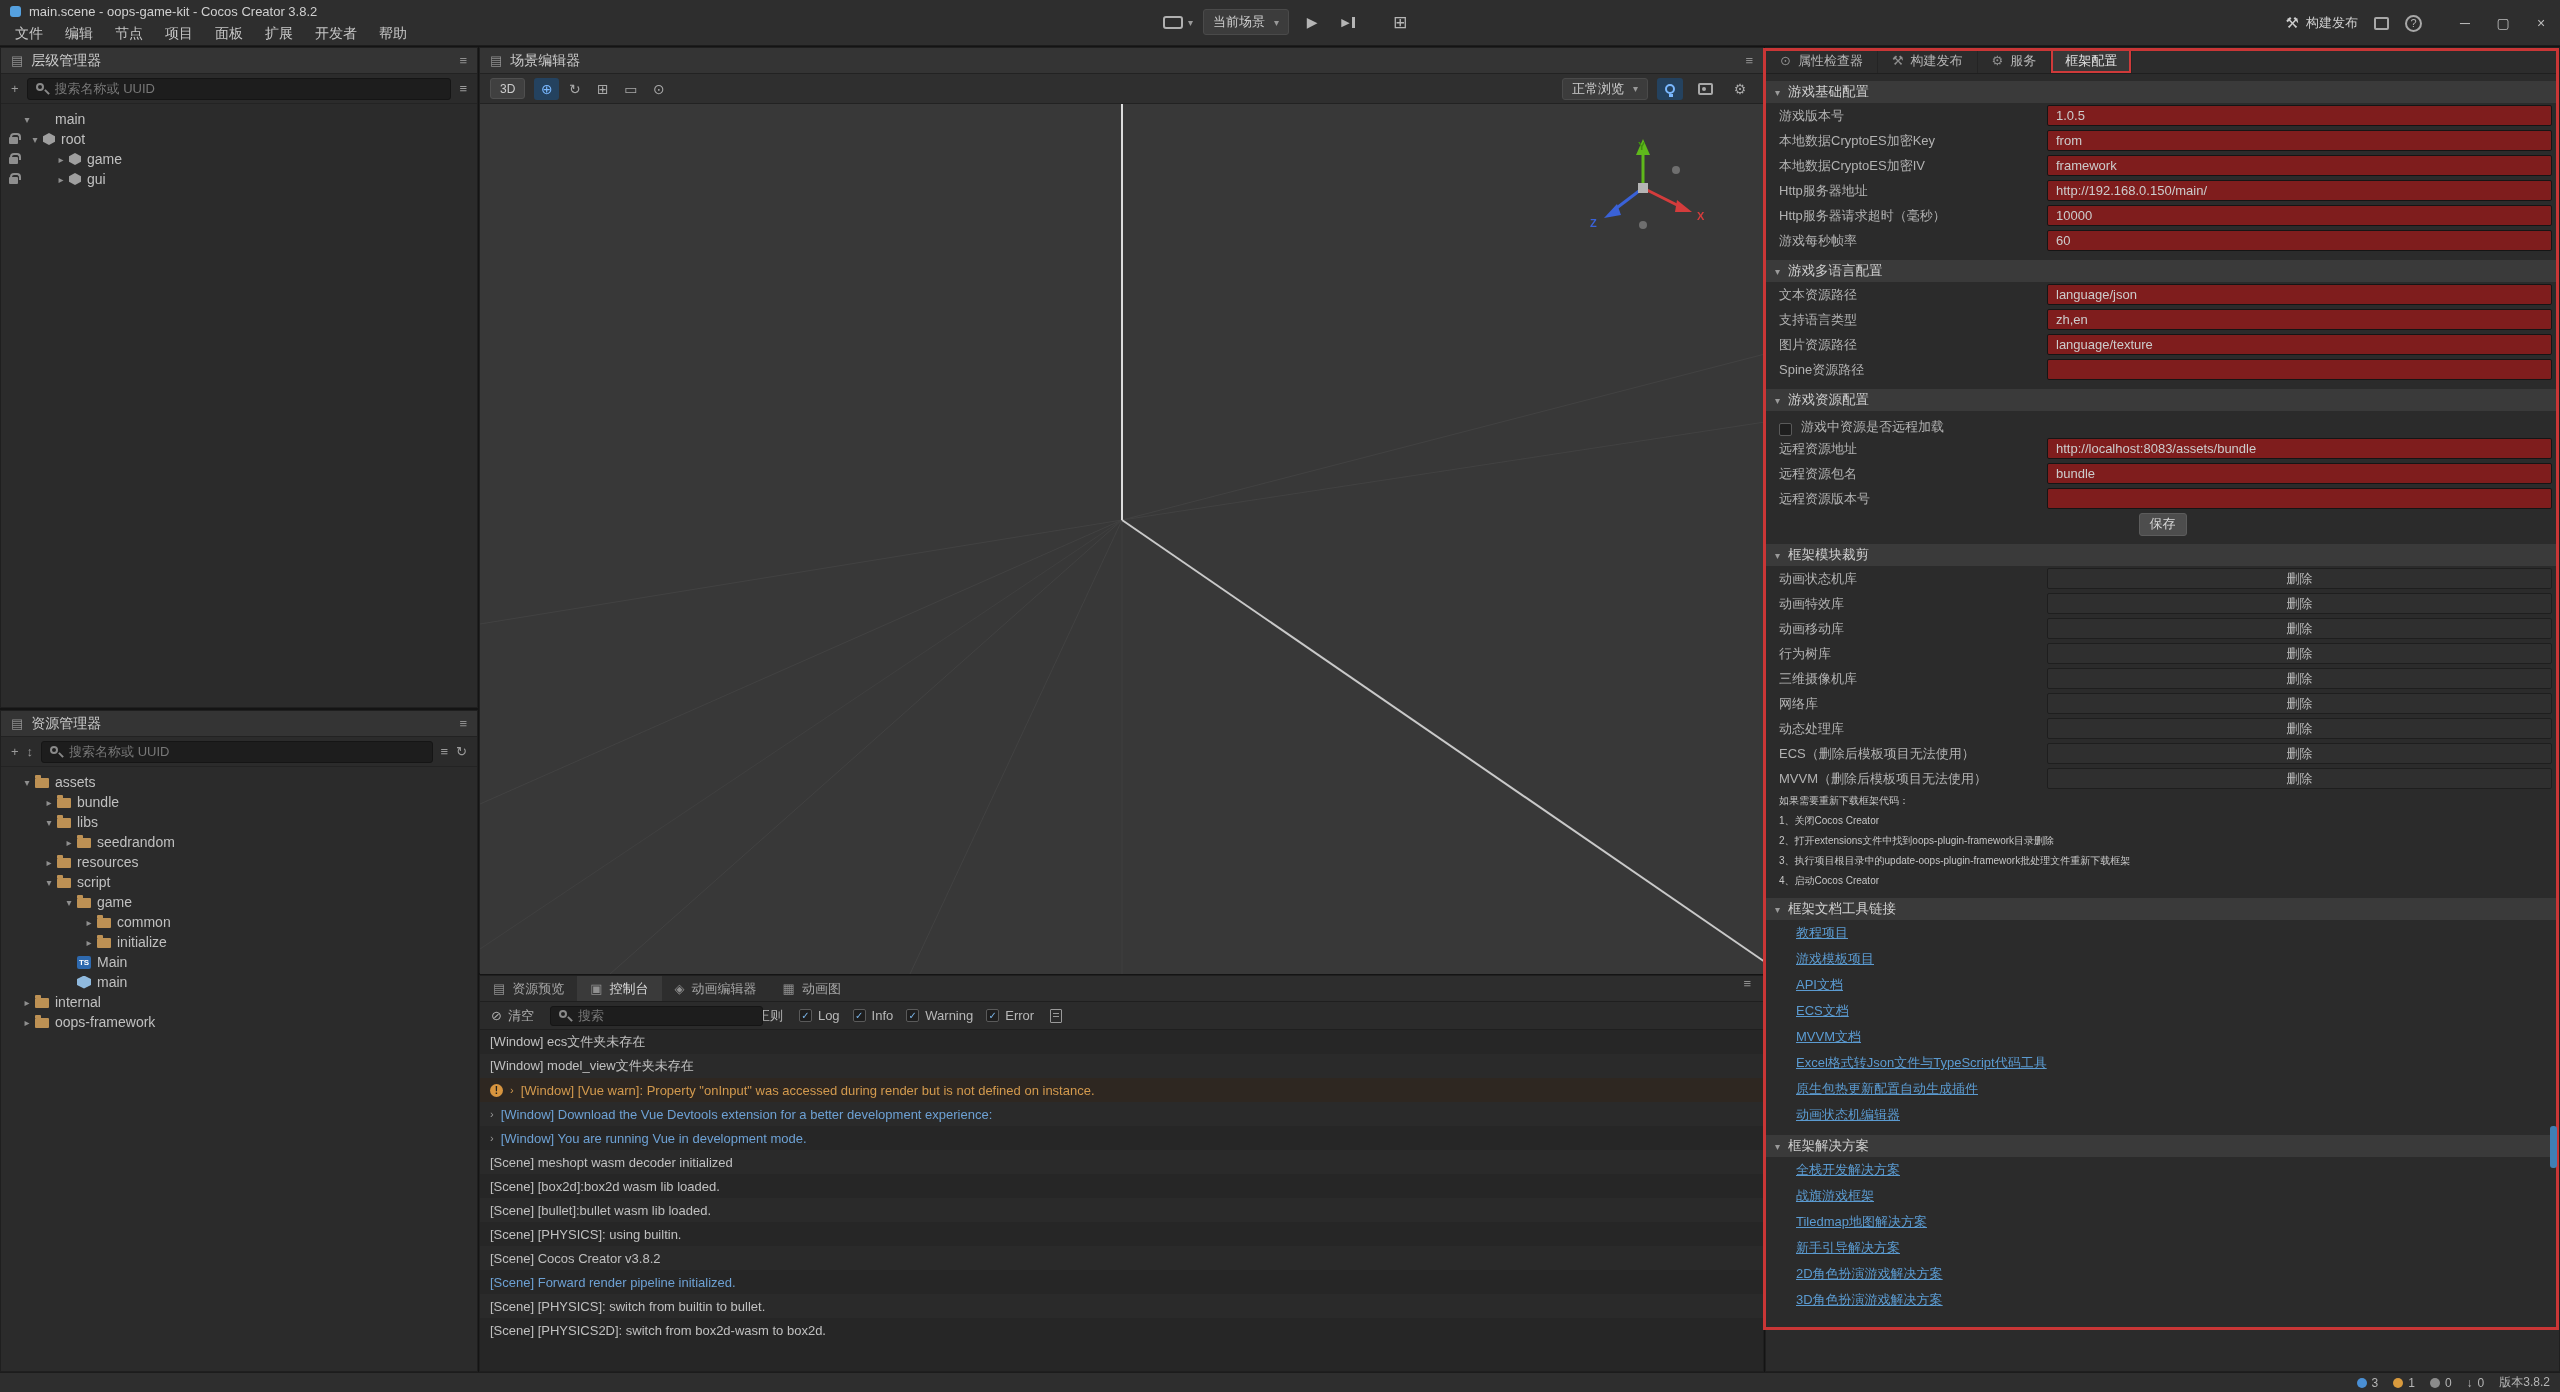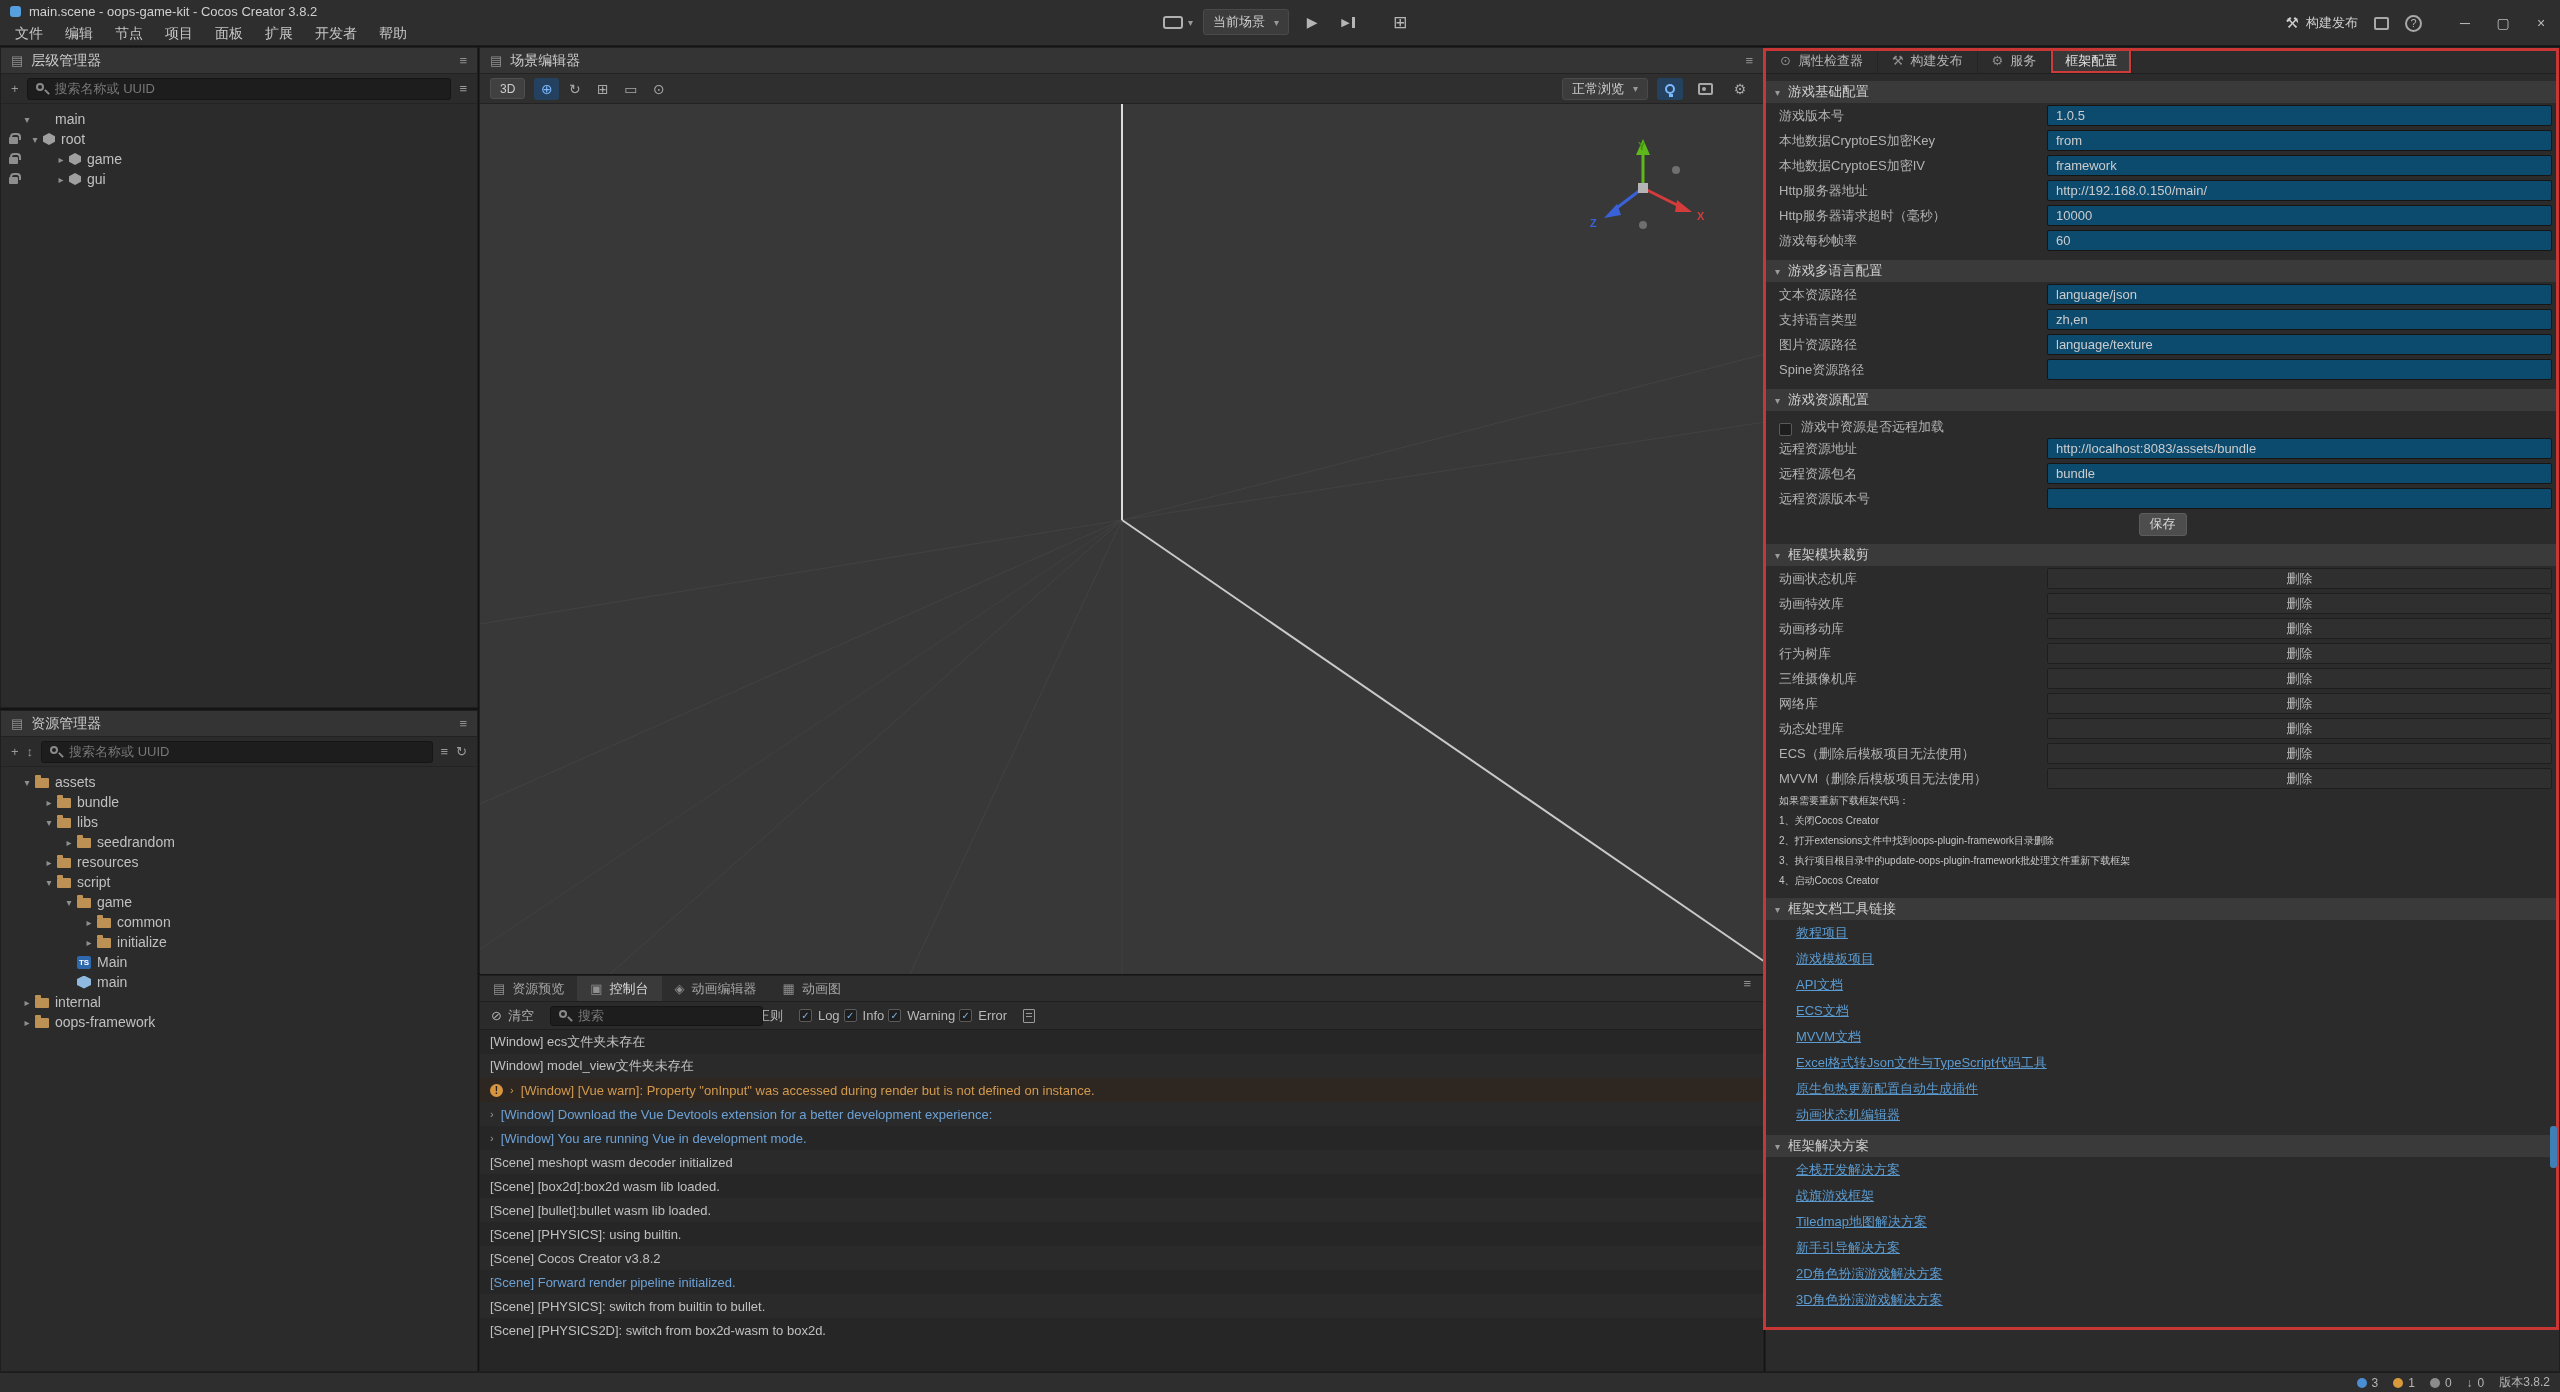--- a/index.html
+++ b/index.html
@@ -108,21 +108,21 @@
 
   
   .itabs{height:26px;background:#2c2c2c;display:flex;align-items:stretch;border-bottom:1px solid #1f1f1f}
   .itab{display:flex;align-items:center;gap:7px;padding:0 14px;font-size:13px;color:#b5b5b5;border-right:1px solid #242424}
   .itab.active{background:#383838;color:#e2e2e2;box-shadow:inset 0 0 0 2px #cf3a3a}
   .ibody{position:relative}
   .sechead{height:22px;margin-top:7px;background:#3a3a3a;display:flex;align-items:center;gap:8px;padding:0 9px;font-size:13.5px;color:#cfcfcf}
   .sechead .chev{font-size:10px;color:#9a9a9a}
   .frow{height:25px;display:flex;align-items:center;padding:0 7px 0 13px}
   .flabel{width:268px;flex:0 0 268px;font-size:13px;color:#b2b2b2;white-space:nowrap;overflow:hidden}
-  .finput{flex:1;height:21px;background:#0c4a6e;border:1px solid #151515;border-radius:2px;display:flex;align-items:center;padding:0 8px;font-size:13px;color:#cccccc;white-space:nowrap;overflow:hidden}
+  .finput{flex:1;height:21px;background:#7f1d1d;border:1px solid #151515;border-radius:2px;display:flex;align-items:center;padding:0 8px;font-size:13px;color:#cccccc;white-space:nowrap;overflow:hidden}
   .checkrow{height:25px;display:flex;align-items:flex-end;gap:9px;padding-left:13px}
   .checkrow .lbl{font-size:13px;color:#b2b2b2}
   .saverow{height:26px;display:flex;align-items:center;justify-content:center}
   .savebtn{min-width:46px;height:23px;background:#4d4d4d;border:1px solid #5c5c5c;border-radius:3px;color:#d8d8d8;font-size:13px;padding:0 10px}
   .trow2{height:25px;display:flex;align-items:center;padding:0 7px 0 13px}
   .delbar{flex:1;height:21px;background:#2f2f2f;border:1px solid #1e1e1e;border-radius:2px;color:#b8b8b8;font-size:13px;display:flex;align-items:center;justify-content:center}
   .note{padding-left:13px;font-size:10px;line-height:20px;color:#c6c6c6;white-space:nowrap}
   .linkrow{height:26px;display:flex;align-items:center;padding-left:30px}
   .ilink{font-size:13px;color:#5b9bd1;text-decoration:underline;cursor:pointer}
   .iscroll-thumb{position:absolute;right:2px;top:1078px;width:7px;height:42px;background:#3f7fb5;border-radius:3px;z-index:60}
@@ -411,21 +411,21 @@
       <span>清空</span>
     </div>
     <span class="csearchbox">
       <span class="mag" style="top:4px"></span>
       <input class="sinput" style="height: 20px;" placeholder="搜索">
     </span>
     <label class="filter">
       <span class="cb"></span>
       <span>正则</span>
     </label>
-    <div style="display:flex;gap:4px">
+    <div style="display:flex;gap:13px">
 
     <label class="filter">
         <span class="cb checked"></span>
         <span>Log</span>
       </label>
         <label class="filter">
         <span class="cb checked"></span>
         <span>Info</span>
       </label>
         <label class="filter">

